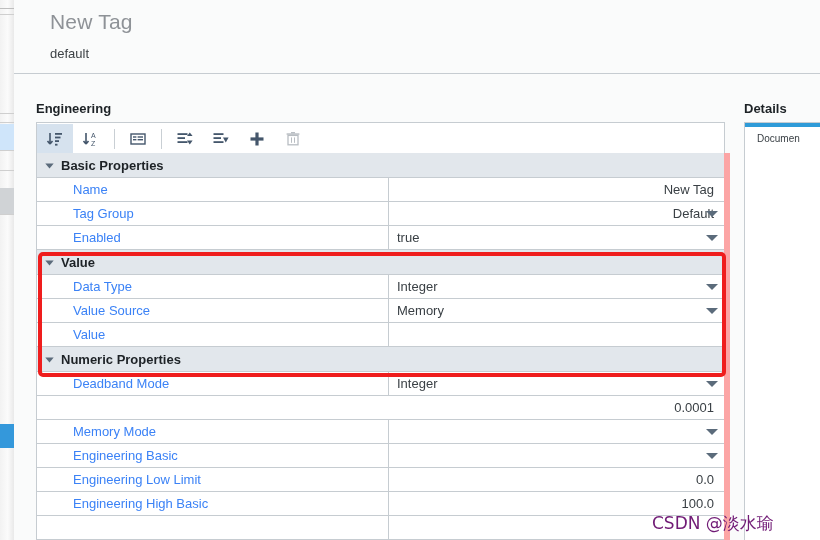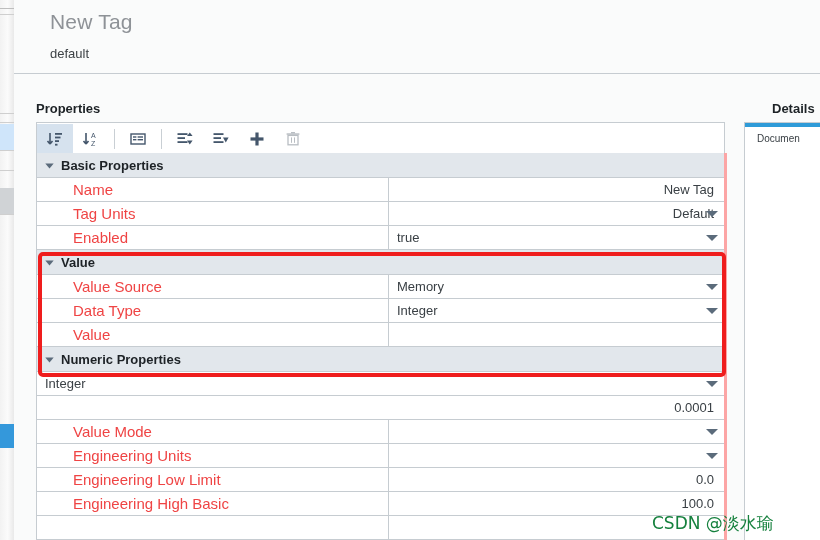--- a/index.html
+++ b/index.html
@@ -49,21 +49,21 @@
   .tb-btn{
     width:36px;height:29px;display:flex;align-items:center;justify-content:center;
     cursor:default;
   }
   .tb-btn.active{background:#d6e2ee;}
   .tb-sep{width:1px;height:20px;background:#c9cfd4;margin:0 5px;}
   svg{display:block;}
   
   #grid-wrap{
     position:absolute;left:22px;top:79px;width:687px;bottom:-1px;
-    border-left:1px solid #c6ccd1;border-right:3px solid #fca5a5;
+    border-left:1px solid #c6ccd1;border-right:6px solid #fca5a5;
     background:#fff;overflow:hidden;
   }
   .row{
     position:relative;height:24px;box-sizing:border-box;
     border-bottom:1px solid #c6ccd1;
     display:flex;align-items:center;
     background:#ffffff;
   }
   .row.group{
     background:#e2e7ec;height:25px;
@@ -77,21 +77,21 @@
   .row.group .lcell{border-right:none;padding-left:0;}
   .row .rcell{
     flex:1;box-sizing:border-box;height:100%;
     display:flex;align-items:center;position:relative;padding:0 8px;
   }
   .row.group .rcell{border:none;}
   .grp-arrow{
     width:24px;display:flex;align-items:center;justify-content:center;
   }
   .grp-label{font-weight:bold;font-size:13px;color:#1d2226;}
-  .prop-label{font-size:15px;color:#ef4444;}
+  .prop-label{font-size:13px;color:#3b82f6;}
   .val{width:100%;font-size:13px;color:#3a4045;}
   .val.right{text-align:right;padding-right:2px;}
   .val.center{text-align:left;padding-right:14px;}
   .caret{
     position:absolute;right:6px;top:50%;margin-top:-3px;
     width:0;height:0;border-left:6px solid transparent;border-right:6px solid transparent;
     border-top:6px solid #5b6b7b;
   }
   
   #vscroll{
@@ -109,42 +109,42 @@
   #vscroll-grip{
     position:absolute;left:6px;top:157px;width:7px;height:22px;
     background:repeating-linear-gradient(to right,#ffffff 0 1px,transparent 1px 2px);
   }
   
   #details-panel{
     position:absolute;left:738px;top:74px;right:0;bottom:0;
     background:#fafbfb;
   }
   #details-label{
-    position:absolute;left:6px;top:27px;font-size:13px;font-weight:bold;color:#1d2226;margin-left:28px;
+    position:absolute;left:6px;top:27px;font-size:13px;font-weight:bold;color:#1d2226;
   }
   #details-box{
     position:absolute;left:6px;top:48px;right:-20px;bottom:-20px;
     background:#ffffff;border:1px solid #c6ccd1;border-right:none;
   }
   #details-accent{
     position:absolute;left:0;top:0;right:0;height:4px;background:#2f9bd8;
   }
   #details-tab{
     position:absolute;left:12px;top:10px;font-size:10px;color:#3a4045;white-space:nowrap;
   }
   
   #red-box{
     position:absolute;left:38px;top:252px;width:688px;height:125px;
     border:4px solid #ef1d1d;border-radius:5px;
     box-sizing:border-box;pointer-events:none;
   }
   
   #watermark{
     position:absolute;left:652px;top:512px;
-    font-size:17px;color:#15803d;white-space:nowrap;
+    font-size:17px;color:#701a75;white-space:nowrap;
     font-family:"DejaVu Sans",sans-serif;
   }
 </style>
 </head>
 <body>
 
 <div id="left-strip">
   <div class="band" style="top:8px;height:1px;background:#bdbdbd;"></div>
   <div class="band" style="top:14px;height:1px;background:#cfcfcf;"></div>
   <div class="band" style="top:113px;height:1px;background:#cfcfcf;"></div>
@@ -157,21 +157,21 @@
   <div class="band" style="top:424px;height:24px;background:#3498db;"></div>
 </div>
 
 <div id="header-card">
   <div id="page-title">New Tag</div>
   <div id="page-subtitle">default</div>
 </div>
 
 <div id="body-area">
 
-  <div id="properties-label">Properties</div>
+  <div id="properties-label">Engineering</div>
 
   <div id="toolbar">
     <div class="tb-btn active">
       <svg width="18" height="18" viewBox="0 0 18 18">
         <path d="M4 3 L4 14 M4 14 L1.5 11 M4 14 L6.5 11" stroke="#44566b" stroke-width="1.6" fill="none"></path>
         <rect x="9" y="3" width="7" height="1.8" fill="#44566b"></rect>
         <rect x="9" y="6.6" width="5.5" height="1.8" fill="#44566b"></rect>
         <rect x="9" y="10.2" width="4" height="1.8" fill="#44566b"></rect>
         <rect x="9" y="13.8" width="2.5" height="1.8" fill="#44566b"></rect>
       </svg>
@@ -243,21 +243,21 @@
       <div class="row">
         <div class="lcell">
           <span class="prop-label">Name</span>
         </div>
         <div class="rcell">
           <span class="val right">New Tag</span>
         </div>
       </div>
       <div class="row">
         <div class="lcell">
-          <span class="prop-label">Tag Units</span>
+          <span class="prop-label">Tag Group</span>
         </div>
         <div class="rcell">
           <span class="val right">Default</span>
           <div class="caret"></div>
         </div>
       </div>
       <div class="row">
         <div class="lcell">
           <span class="prop-label">Enabled</span>
         </div>
@@ -272,33 +272,33 @@
             <svg width="11" height="9" viewBox="0 0 11 9">
               <path d="M1.3 2.6 L9.7 2.6 L5.5 7.4 Z" fill="#5b6b7b"></path>
             </svg>
           </div>
           <span class="grp-label">Value</span>
         </div>
         <div class="rcell"></div>
       </div>
       <div class="row">
         <div class="lcell">
+          <span class="prop-label">Data Type</span>
+        </div>
+        <div class="rcell">
+          <span class="val center">Integer</span>
+          <div class="caret"></div>
+        </div>
+      </div>
+      <div class="row">
+        <div class="lcell">
           <span class="prop-label">Value Source</span>
         </div>
         <div class="rcell">
           <span class="val center">Memory</span>
-          <div class="caret"></div>
-        </div>
-      </div>
-      <div class="row">
-        <div class="lcell">
-          <span class="prop-label">Data Type</span>
-        </div>
-        <div class="rcell">
-          <span class="val center">Integer</span>
           <div class="caret"></div>
         </div>
       </div>
       <div class="row">
         <div class="lcell">
           <span class="prop-label">Value</span>
         </div>
         <div class="rcell">
           <span class="val right"></span>
         </div>
@@ -308,41 +308,44 @@
           <div class="grp-arrow">
             <svg width="11" height="9" viewBox="0 0 11 9">
               <path d="M1.3 2.6 L9.7 2.6 L5.5 7.4 Z" fill="#5b6b7b"></path>
             </svg>
           </div>
           <span class="grp-label">Numeric Properties</span>
         </div>
         <div class="rcell"></div>
       </div>
       <div class="row">
+        <div class="lcell">
+          <span class="prop-label">Deadband Mode</span>
+        </div>
         <div class="rcell">
           <span class="val center">Integer</span>
           <div class="caret"></div>
         </div>
       </div>
       <div class="row">
         <div class="rcell">
           <span class="val right">0.0001</span>
         </div>
       </div>
       <div class="row">
         <div class="lcell">
-          <span class="prop-label">Value Mode</span>
-        </div>
-        <div class="rcell">
-          <div class="caret"></div>
-        </div>
-      </div>
-      <div class="row">
-        <div class="lcell">
-          <span class="prop-label">Engineering Units</span>
+          <span class="prop-label">Memory Mode</span>
+        </div>
+        <div class="rcell">
+          <div class="caret"></div>
+        </div>
+      </div>
+      <div class="row">
+        <div class="lcell">
+          <span class="prop-label">Engineering Basic</span>
         </div>
         <div class="rcell">
           <span class="val center"></span>
           <div class="caret"></div>
         </div>
       </div>
       <div class="row">
         <div class="lcell">
           <span class="prop-label">Engineering Low Limit</span>
         </div>

